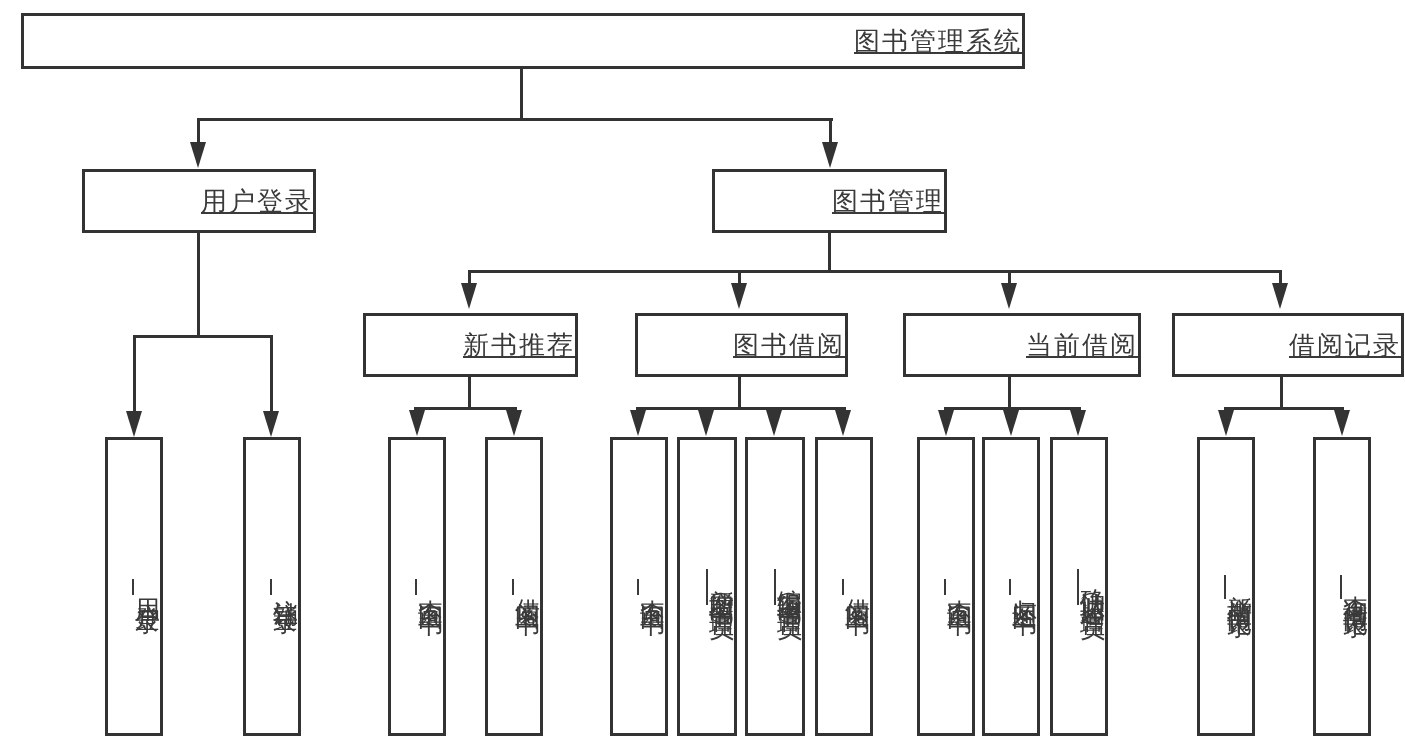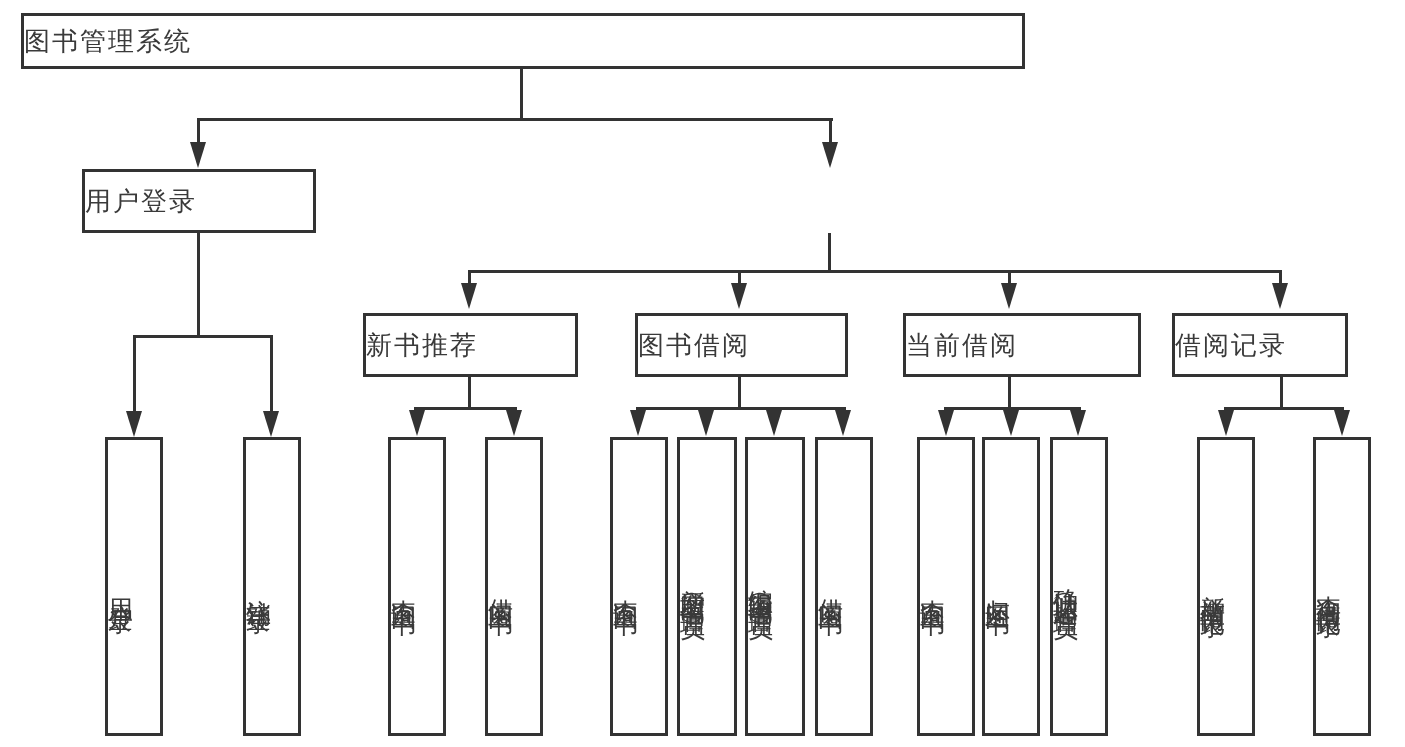--- a/index.html
+++ b/index.html
@@ -10,22 +10,23 @@
     font-family:"DejaVu Sans", sans-serif;
     overflow:hidden;
   }
   .box {
     position:absolute;
     box-sizing:border-box;
     border:3px solid #333333;
     background:#ffffff;
     display:flex;
     align-items:center;
-    justify-content:flex-start;
+    justify-content:flex-end;
     color:#3a3a3a;
+    text-decoration:underline;
   }
   .box.h span {
     font-size:26px;
     letter-spacing:2px;
     white-space:nowrap;
   }
   .box.v span {
     writing-mode:vertical-rl;
     text-orientation:mixed;
     font-size:25px;
@@ -58,31 +59,34 @@
 
 <div id="canvas">
 
   <div class="box h" style="left:21px;top:13px;width:1004px;height:56px">
     <span>图书管理系统</span>
   </div>
 
   <div class="box h" style="left:82px;top:169px;width:234px;height:64px">
     <span>用户登录</span>
   </div>
+  <div class="box h" style="left:712px;top:169px;width:235px;height:64px">
+    <span>图书管理</span>
+  </div>
 
   <div class="box h" style="left:635px;top:313px;width:213px;height:64px">
     <span>图书借阅</span>
   </div>
   <div class="box h" style="left:363px;top:313px;width:215px;height:64px">
     <span>新书推荐</span>
   </div>
   <div class="box h" style="left:903px;top:313px;width:238px;height:64px">
     <span>当前借阅</span>
   </div>
-  <div class="box h" style="left:1172px;top:313px;width:176px;height:64px">
+  <div class="box h" style="left:1172px;top:313px;width:232px;height:64px">
     <span>借阅记录</span>
   </div>
 
   <div class="box v" style="left:105px;top:437px;width:58px;height:299px">
     <span>用户登录</span>
   </div>
   <div class="box v" style="left:243px;top:437px;width:58px;height:299px">
     <span>注销登录</span>
   </div>
 

